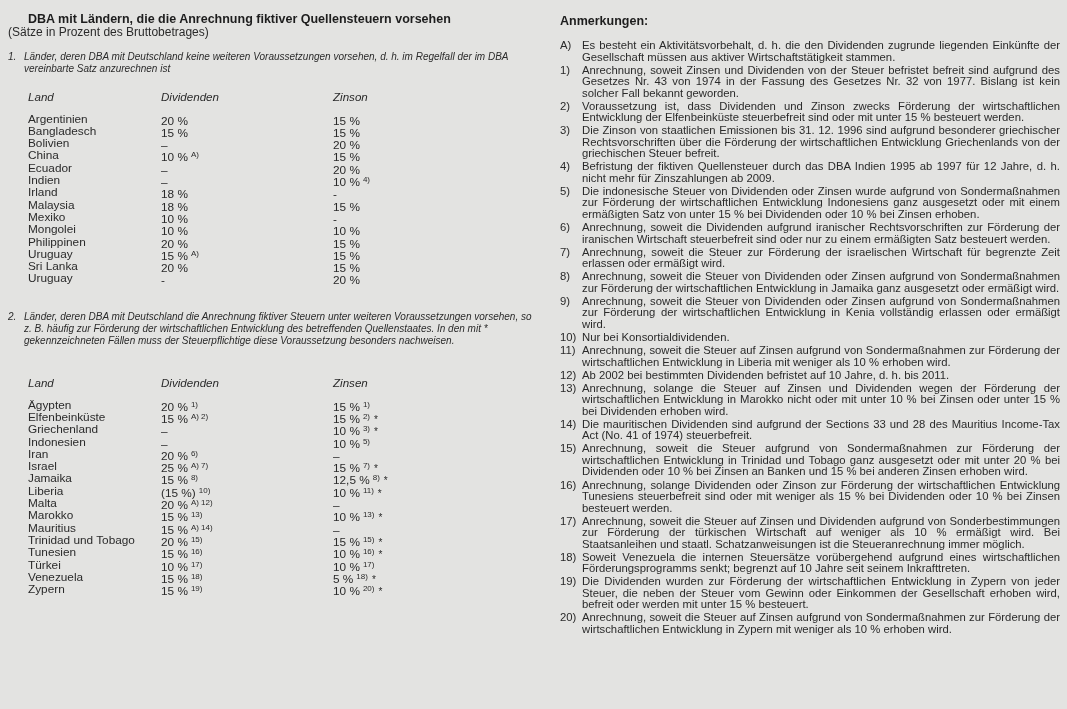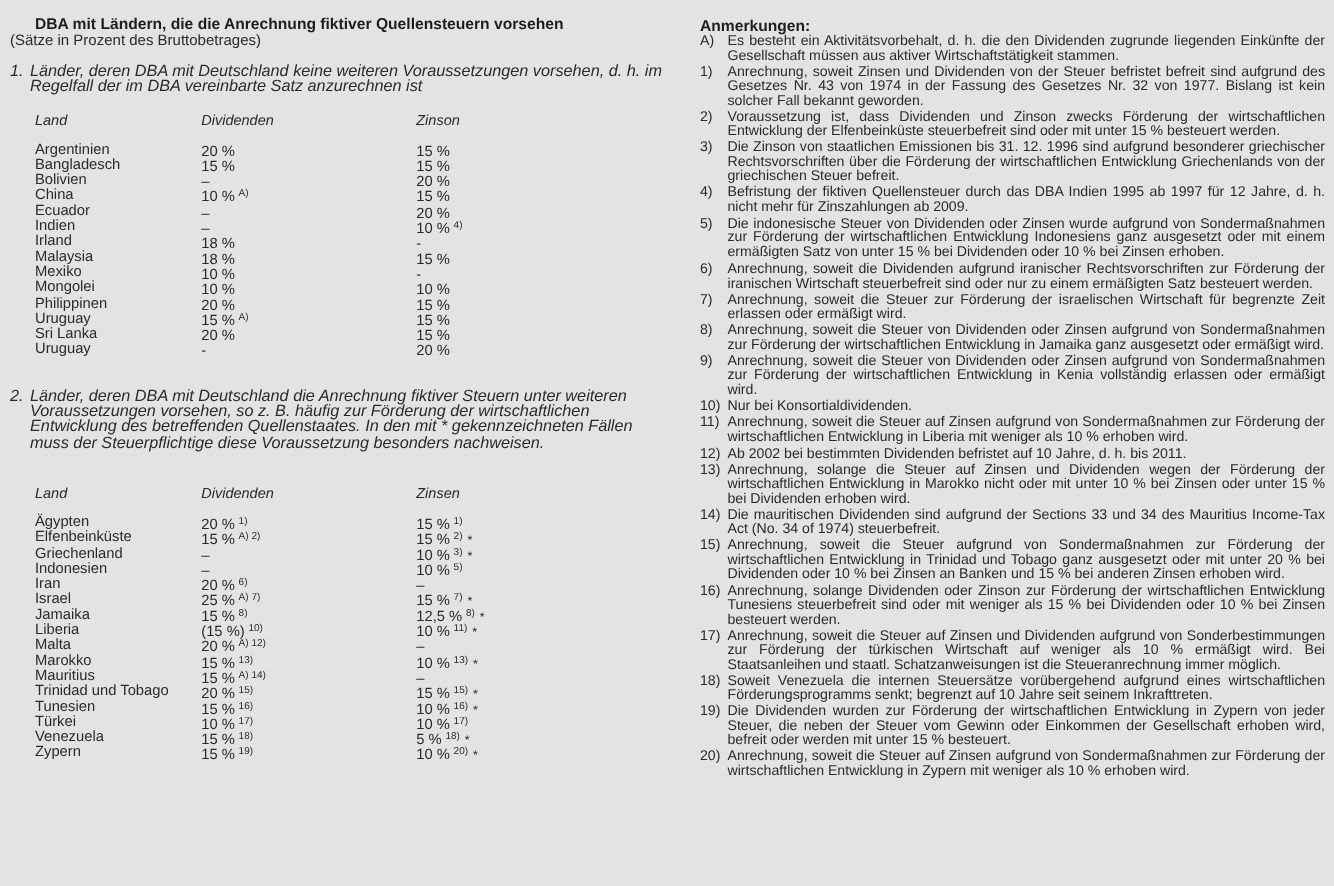--- a/index.html
+++ b/index.html
@@ -6,30 +6,30 @@
     body {
       width:1067px; height:709px; overflow:hidden;
       background:#e3e3e1; color:#2a2a2a;
       font-family:"Liberation Sans", sans-serif;
       position:relative;
     }
     .left { position:absolute; left:8px; top:6px; width:530px; }
     .right { position:absolute; left:560px; top:6px; width:500px; }
     .title { font-weight:bold; font-size:12.5px; line-height:14px; color:#1d1d1d; margin-top:6px;padding-left:20px; }
     .subtitle { font-size:12px; line-height:13px; }
-    .section-intro { font-style:italic; font-size:13px; line-height:12.3px; margin-top:12px; padding-left:16px; text-indent:-16px; }
+    .section-intro { font-style:italic; font-size:10px; line-height:12.3px; margin-top:12px; padding-left:16px; text-indent:-16px; }
     .section-intro .num { display:inline-block; width:16px; text-indent:0; }
     .thead { position:relative; height:13px; font-style:italic; font-size:11.6px; }
     .row { position:relative; height:12.3px; font-size:11.8px; line-height:12.3px; }
     .c0 { position:absolute; left:0;margin-left:20px; }
     .c1 { position:absolute; left:153px; }
     .c2 { position:absolute; left:325px; }
     .sup { font-size:8px; vertical-align:4px; margin-left:3px; }
     .star { margin-left:4px; font-size:10px; }
-    .notes-title { font-weight:bold; font-size:12.5px; line-height:14px; margin-top:8px; color:#1d1d1d; }
+    .notes-title { font-weight:bold; font-size:12.5px; line-height:14px; margin-top:8px; margin-bottom:12px; color:#1d1d1d; }
     .note { position:relative; padding-left:22px; font-size:11.3px; line-height:11.5px; text-align:justify; margin-bottom:1.6px; }
     .note .mk { position:absolute; left:0; top:0; }
   </style>
 </head>
 <body>
 
 <div class="left">
   <div class="title">DBA mit Ländern, die die Anrechnung fiktiver Quellensteuern vorsehen</div>
   <div class="subtitle">(Sätze in Prozent des Bruttobetrages)</div>
 
@@ -216,21 +216,21 @@
       <div class="note"><span class="mk">4)</span><span>Befristung der fiktiven Quellensteuer durch das DBA Indien 1995 ab 1997 für 12 Jahre, d. h. nicht mehr für Zinszahlungen ab 2009.</span></div>
       <div class="note"><span class="mk">5)</span><span>Die indonesische Steuer von Dividenden oder Zinsen wurde aufgrund von Sondermaßnahmen zur Förderung der wirtschaftlichen Entwicklung Indonesiens ganz ausgesetzt oder mit einem ermäßigten Satz von unter 15 % bei Dividenden oder 10 % bei Zinsen erhoben.</span></div>
       <div class="note"><span class="mk">6)</span><span>Anrechnung, soweit die Dividenden aufgrund iranischer Rechtsvorschriften zur Förderung der iranischen Wirtschaft steuerbefreit sind oder nur zu einem ermäßigten Satz besteuert werden.</span></div>
       <div class="note"><span class="mk">7)</span><span>Anrechnung, soweit die Steuer zur Förderung der israelischen Wirtschaft für begrenzte Zeit erlassen oder ermäßigt wird.</span></div>
       <div class="note"><span class="mk">8)</span><span>Anrechnung, soweit die Steuer von Dividenden oder Zinsen aufgrund von Sondermaßnahmen zur Förderung der wirtschaftlichen Entwicklung in Jamaika ganz ausgesetzt oder ermäßigt wird.</span></div>
       <div class="note"><span class="mk">9)</span><span>Anrechnung, soweit die Steuer von Dividenden oder Zinsen aufgrund von Sondermaßnahmen zur Förderung der wirtschaftlichen Entwicklung in Kenia vollständig erlassen oder ermäßigt wird.</span></div>
       <div class="note"><span class="mk">10)</span><span>Nur bei Konsortialdividenden.</span></div>
       <div class="note"><span class="mk">11)</span><span>Anrechnung, soweit die Steuer auf Zinsen aufgrund von Sondermaßnahmen zur Förderung der wirtschaftlichen Entwicklung in Liberia mit weniger als 10 % erhoben wird.</span></div>
       <div class="note"><span class="mk">12)</span><span>Ab 2002 bei bestimmten Dividenden befristet auf 10 Jahre, d. h. bis 2011.</span></div>
       <div class="note"><span class="mk">13)</span><span>Anrechnung, solange die Steuer auf Zinsen und Dividenden wegen der Förderung der wirtschaftlichen Entwicklung in Marokko nicht oder mit unter 10 % bei Zinsen oder unter 15 % bei Dividenden erhoben wird.</span></div>
-      <div class="note"><span class="mk">14)</span><span>Die mauritischen Dividenden sind aufgrund der Sections 33 und 34 des Mauritius Income-Tax Act (No. 34 of 1974) steuerbefreit.</span></div>
+      <div class="note"><span class="mk">14)</span><span>Die mauritischen Dividenden sind aufgrund der Sections 33 und 28 des Mauritius Income-Tax Act (No. 41 of 1974) steuerbefreit.</span></div>
       <div class="note"><span class="mk">15)</span><span>Anrechnung, soweit die Steuer aufgrund von Sondermaßnahmen zur Förderung der wirtschaftlichen Entwicklung in Trinidad und Tobago ganz ausgesetzt oder mit unter 20 % bei Dividenden oder 10 % bei Zinsen an Banken und 15 % bei anderen Zinsen erhoben wird.</span></div>
       <div class="note"><span class="mk">16)</span><span>Anrechnung, solange Dividenden oder Zinson zur Förderung der wirtschaftlichen Entwicklung Tunesiens steuerbefreit sind oder mit weniger als 15 % bei Dividenden oder 10 % bei Zinsen besteuert werden.</span></div>
       <div class="note"><span class="mk">17)</span><span>Anrechnung, soweit die Steuer auf Zinsen und Dividenden aufgrund von Sonderbestimmungen zur Förderung der türkischen Wirtschaft auf weniger als 10 % ermäßigt wird. Bei Staatsanleihen und staatl. Schatzanweisungen ist die Steueranrechnung immer möglich.</span></div>
       <div class="note"><span class="mk">18)</span><span>Soweit Venezuela die internen Steuersätze vorübergehend aufgrund eines wirtschaftlichen Förderungsprogramms senkt; begrenzt auf 10 Jahre seit seinem Inkrafttreten.</span></div>
       <div class="note"><span class="mk">19)</span><span>Die Dividenden wurden zur Förderung der wirtschaftlichen Entwicklung in Zypern von jeder Steuer, die neben der Steuer vom Gewinn oder Einkommen der Gesellschaft erhoben wird, befreit oder werden mit unter 15 % besteuert.</span></div>
       <div class="note"><span class="mk">20)</span><span>Anrechnung, soweit die Steuer auf Zinsen aufgrund von Sondermaßnahmen zur Förderung der wirtschaftlichen Entwicklung in Zypern mit weniger als 10 % erhoben wird.</span></div>
     </div>
 </div>
 
 </body></html>

